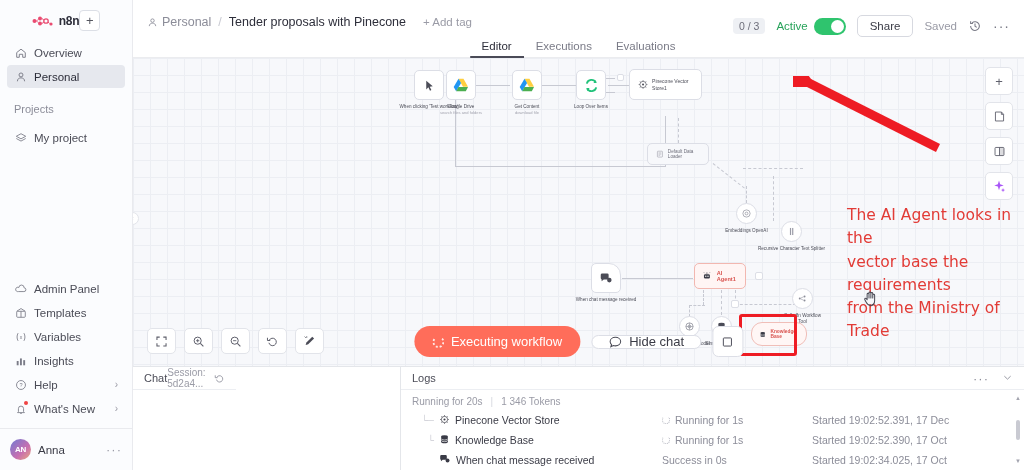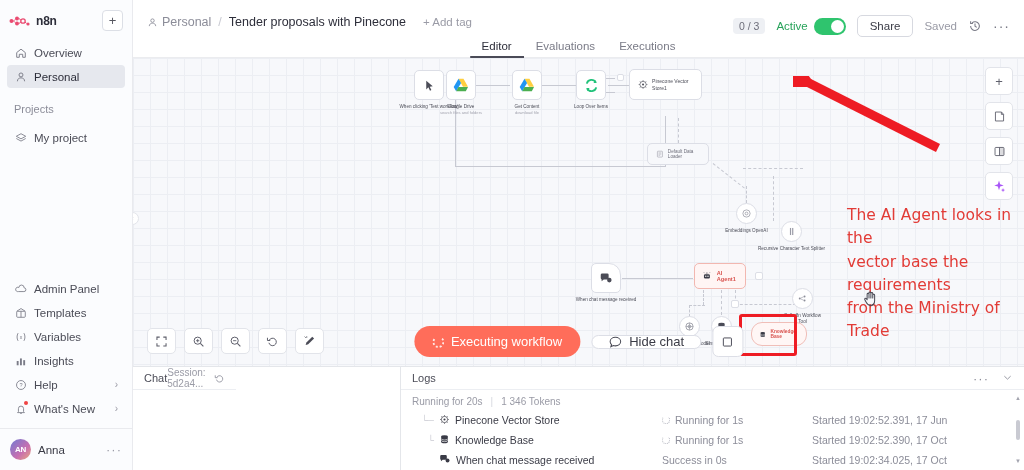--- a/index.html
+++ b/index.html
@@ -10,21 +10,21 @@
     overflow: hidden;
   }
   .app { position: relative; width: 1024px; height: 470px; display: flex; }
 
   
   .sidebar {
     width: 133px; height: 470px; background: #fbfcfe;
     border-right: 1px solid #e9eaee;
     display: flex; flex-direction: column; flex: 0 0 133px;
   }
-  .sb-top { padding: 10px 9px 4px 9px; display: flex; align-items: center; justify-content: space-between; }
+  .sb-top { padding: 10px 9px 4px 9px; display: flex; align-items: center; justify-content: center; }
   .brand { display: flex; align-items: center; gap: 5px; }
   .brand-name { font-size: 12px; font-weight: bold; color: #2d2e3a; letter-spacing: -0.2px; }
   .plus-btn {
     width: 21px; height: 21px; border: 1px solid #dcdfe6; border-radius: 4px;
     background: #fff; display: flex; align-items: center; justify-content: center;
     font-size: 13px; color: #55565f; line-height: 1; cursor: pointer;
   }
   .sb-nav { padding: 6px 7px 0 7px; }
   .sb-item {
     display: flex; align-items: center; gap: 7px;
@@ -406,22 +406,22 @@
               <path d="M3 8 A5 5 0 1 0 4.6 4.4" fill="none" stroke="currentColor" stroke-width="1.2"></path>
               <path d="M3 2.6 V5.2 H5.6" fill="none" stroke="currentColor" stroke-width="1.2"></path>
               <path d="M8 5.2 V8.2 L10 9.6" fill="none" stroke="currentColor" stroke-width="1.2"></path>
             </svg>
         </span>
         <span class="hdr-dots">···</span>
       </div>
 
       <div class="tabs">
         <div class="tab active">Editor</div>
+        <div class="tab">Executions</div>
         <div class="tab">Evaluations</div>
-        <div class="tab">Executions</div>
       </div>
     </header>
 
     <div class="canvas">
 
       <div class="collapse-handle">‹</div>
 
       <div class="conn" style="left:281px; top:27px; width:30px;"></div>
       <div class="conn" style="left:343px; top:27px; width:34px;"></div>
       <div class="conn" style="left:409px; top:27px; width:34px;"></div>
@@ -721,21 +721,21 @@
                   <circle cx="8" cy="8" r="1.5" fill="#3a3b46"></circle>
                   <path d="M8 3.4 V1.6 M8 12.6 V14.4 M3.4 8 H1.6 M12.6 8 H14.4 M4.7 4.7 L3.4 3.4 M11.3 4.7 L12.6 3.4 M4.7 11.3 L3.4 12.6 M11.3 11.3 L12.6 12.6" stroke="#3a3b46" stroke-width="0.9"></path>
                 </svg>
             </span>
             <span>Pinecone Vector Store</span>
           </span>
           <span class="log-status">
             <span class="spin-sm"></span>
             <span>Running for 1s</span>
           </span>
-          <span class="log-started">Started 19:02:52.391, 17 Jun</span>
+          <span class="log-started">Started 19:02:52.391, 17 Dec</span>
         </div>
 
         <div class="log-row">
           <span class="log-name">
             <span class="tree-line">└</span>
             <span>
               <svg width="11" height="11" viewBox="0 0 14 14">
                   <ellipse cx="7" cy="3.2" rx="4.2" ry="1.6" fill="#3a3b46"></ellipse>
                   <rect x="2.8" y="3.2" width="8.4" height="7" fill="#3a3b46"></rect>
                   <ellipse cx="7" cy="10.2" rx="4.2" ry="1.6" fill="#3a3b46"></ellipse>

